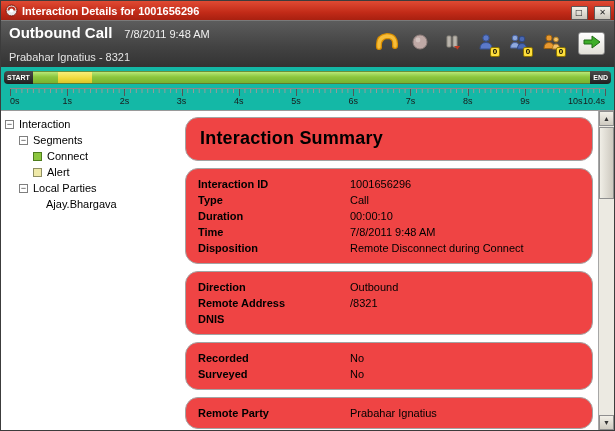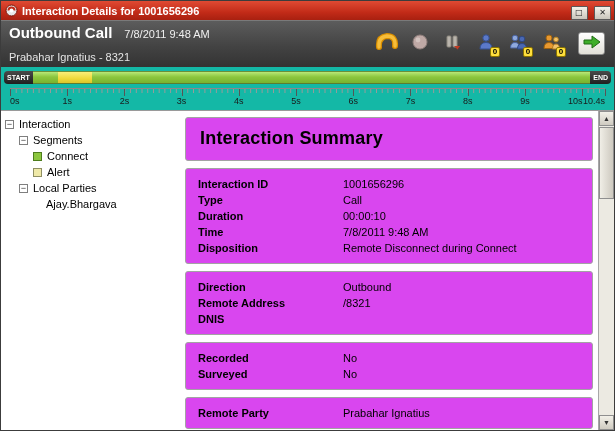--- a/index.html
+++ b/index.html
@@ -106,28 +106,28 @@
   .swatch.alert   { background: #efe9a8; }
   .swatch.connect { background: #8cc63e; border-color: #4e7d1e; }
   
   .summary-pane {
     flex: 1 1 auto; min-width: 0;
     padding: 6px 5px 0 6px;
     display: flex; flex-direction: column; gap: 7px;
     overflow: hidden;
   }
   .box {
-    border: 1px solid #a3a3a3; border-radius: 3px;
-    background: #d946ef; padding: 7px 12px; flex: 0 0 auto;
+    border: 1px solid #a3a3a3; border-radius: 13px;
+    background: #ef4444; padding: 7px 12px; flex: 0 0 auto;
   }
   .title-box { padding: 10px 14px 11px 14px; }
   .summary-title { font-size: 18px; font-weight: bold; color: #000; letter-spacing: 0.2px; }
   .kv-row { display: flex; font-size: 11px; line-height: 16px; gap: 37px; }
   .kv-row .lbl { flex: 0 0 108px; font-weight: bold; color: #000; }
-  .kv-row .val { flex: 1; color: #000; white-space: nowrap; overflow: hidden; }
+  .kv-row .val { flex: 1; color: #000; white-space: nowrap; overflow: hidden; margin-left: 7px; }
   
   .scrollbar {
     flex: 0 0 16px; background: #eceae2; border-left: 1px solid #a7a7a7;
     display: flex; flex-direction: column;
   }
   .sb-btn {
     flex: 0 0 15px; background: linear-gradient(180deg,#f2f0e8,#cfcbc1);
     border: 1px solid #8f8f8f; font-size: 7px; color: #333;
     display: flex; align-items: center; justify-content: center;
   }

